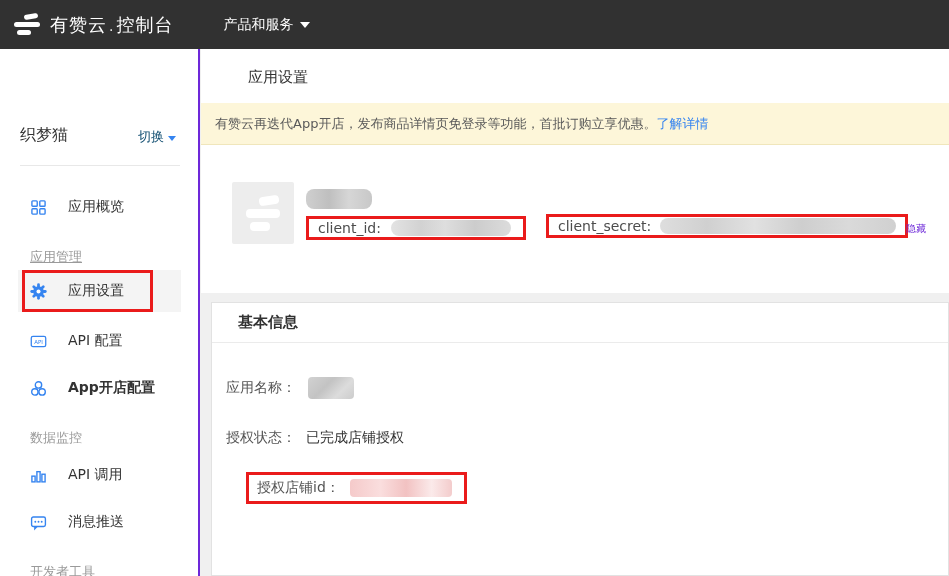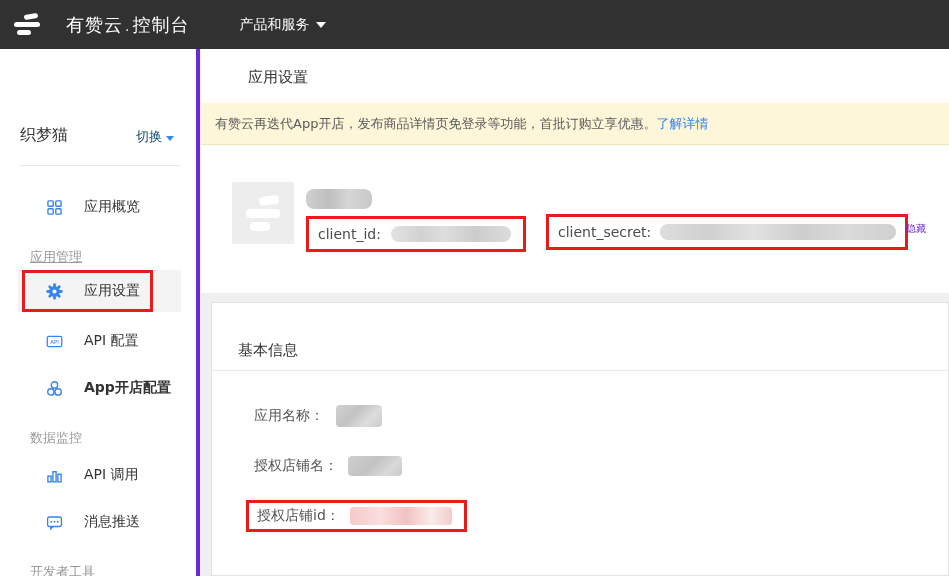--- a/index.html
+++ b/index.html
@@ -7,33 +7,33 @@
               font-family:"DejaVu Sans","Liberation Sans",sans-serif; }
 
   
   .topbar { position:absolute; left:0; top:0; width:949px; height:49px; background:#313131;
             display:flex; align-items:center; }
   .logo { display:flex; flex-direction:column; gap:3px; margin-left:14px; width:28px; }
   .logo .b { height:5px; border-radius:2.5px; background:#fff; }
   .logo .b1 { width:14px; margin-left:10px; transform:rotate(-10deg); }
   .logo .b2 { width:26px; }
   .logo .b3 { width:14px; margin-left:3px; }
-  .brand { color:#fff; font-size:18px; margin-left:24px; letter-spacing:1px; }
+  .brand { color:#fff; font-size:18px; margin-left:8px; letter-spacing:1px; }
   .brand .sep { font-size:14px; opacity:.9; padding:0 2px; }
   .topmenu { color:#fff; font-size:14px; margin-left:50px; display:flex; align-items:center; gap:7px; cursor:pointer; }
   .caret-w { width:0; height:0; border-left:5px solid transparent; border-right:5px solid transparent; border-top:6px solid #fff; }
   .caret-b { width:0; height:0; border-left:4px solid transparent; border-right:4px solid transparent; border-top:5px solid #3584f0; display:inline-block; margin-left:4px; }
 
   
   .sidebar { position:absolute; left:0; top:49px; width:200px; height:527px; background:#fff;
-             border-right:4px solid #6d28d9; }
+             border-right:2px solid #6d28d9; }
   .account { position:absolute; left:20px; top:76px; font-size:16px; color:#333; }
   .switch { position:absolute; right:22px; top:79px; font-size:13px; color:#0c4a6e; cursor:pointer; }
   .sb-divider { position:absolute; left:20px; top:116px; width:160px; height:1px; background:#e8e8e8; }
-  .sb-item { position:absolute; left:16px; width:200px; height:32px; display:flex; align-items:center; cursor:pointer; }
+  .sb-item { position:absolute; left:0; width:200px; height:32px; display:flex; align-items:center; cursor:pointer; }
   .sb-item .ic { position:absolute; left:30px; width:17px; height:17px; }
   .sb-item .lb { position:absolute; left:68px; font-size:14px; color:#333; }
   .sb-section { position:absolute; left:30px; font-size:13px; color:#9a9a9a; }
   .active-bg { position:absolute; left:18px; top:221px; width:163px; height:42px; background:#f4f4f4; }
 
   
   .anno { border:3px solid #ea1b1b; }
   .anno-overlay { position:absolute; border:3px solid #ea1b1b; pointer-events:none; }
 
   
@@ -49,35 +49,35 @@
   .applogo { position:absolute; left:31px; top:37px; width:62px; height:62px; background:#ededed;
              border-radius:2px; display:flex; flex-direction:column; justify-content:center; align-items:center; gap:4px; }
   .applogo .b { height:9px; border-radius:4px; background:#fff; }
   .applogo .b1 { width:20px; margin-left:12px; transform:rotate(-8deg); }
   .applogo .b2 { width:34px; }
   .applogo .b3 { width:20px; margin-right:6px; }
 
   .blur { border-radius:8px; }
   .blur-name { position:absolute; left:105px; top:44px; width:66px; height:20px;
                background:linear-gradient(90deg,#cfcfcf,#bfbfbf 35%,#d6d6d6 65%,#c8c8c8); }
-  .credbox { position:absolute; height:36px; display:flex; align-items:center; padding:0 9px;
+  .credbox { position:absolute; height:24px; display:flex; align-items:center; padding:0 9px;
              background:#fff; }
   .credbox .lab { font-size:14px; color:#4c4c4c; white-space:nowrap; }
   .blur-id { width:120px; height:16px; margin-left:10px;
              background:linear-gradient(90deg,#e3e3e3,#d2d2d2 25%,#dedede 45%,#cccccc 70%,#dcdcdc); border-radius:8px; }
   .blur-secret { width:245px; height:16px; margin-left:9px;
              background:linear-gradient(90deg,#dedede,#d0d0d0 20%,#e1e1e1 40%,#cecece 60%,#dadada 80%,#d0d0d0); border-radius:8px; }
   .hide-link { position:absolute; left:705px; top:77px; font-size:10px; color:#6d28d9; cursor:pointer; }
 
   .card { position:absolute; left:10px; top:253px; width:738px; height:274px; background:#fff;
           border:1px solid #e2e2e2; }
   .card-h { height:40px; border-bottom:1px solid #ebebeb; display:flex; align-items:center; padding-left:26px;
-            font-size:15px; font-weight:normal; color:#333;margin-top:28px; }
+            font-size:15px; font-weight:bold; color:#333; }
   .card-b { padding-top:34px; }
-  .frow { display:flex; align-items:center; height:22px; margin-bottom:28px; padding-left:42px;
+  .frow { display:flex; align-items:center; height:22px; margin-bottom:28px; padding-left:14px;
           font-size:14px; color:#555; }
   .frow .val { color:#333; margin-left:10px; }
   .frow.boxed { padding-left:8px; margin-left:26px; }
   .boxwrap { display:inline-flex; align-items:center; padding:4px 12px 4px 8px; }
   .blur-g1 { width:46px; height:22px; margin-left:12px; border-radius:4px;
              background:linear-gradient(135deg,#d2d2d2,#c3c3c3 40%,#dcdcdc 70%,#cccccc); }
   .blur-g2 { width:54px; height:20px; margin-left:10px; border-radius:4px;
              background:linear-gradient(135deg,#cfcfcf,#c2c2c2 45%,#dadada 75%,#c9c9c9); }
   .blur-pink { width:102px; height:18px; margin-left:10px; border-radius:4px;
              background:linear-gradient(90deg,#f5caca,#fadede 30%,#f2c2c2 55%,#fbeaea 80%,#f3cccc); }
@@ -234,25 +234,25 @@
 
   <div class="card">
     <div class="card-h">基本信息</div>
     <div class="card-b">
 
       <div class="frow">
         <span>应用名称：</span>
         <span class="blur blur-g1"></span>
       </div>
 
-
       <div class="frow">
-        <span>授权店铺名：</span>
-        <span class="blur blur-g2"></span>
+        <span>授权状态：</span>
+        <span class="val">已完成店铺授权</span>
       </div>
+
 
       <div class="frow boxed">
         <span class="boxwrap anno">
           <span>授权店铺id：</span>
           <span class="blur blur-pink"></span>
         </span>
       </div>
 
     </div>
   </div>

